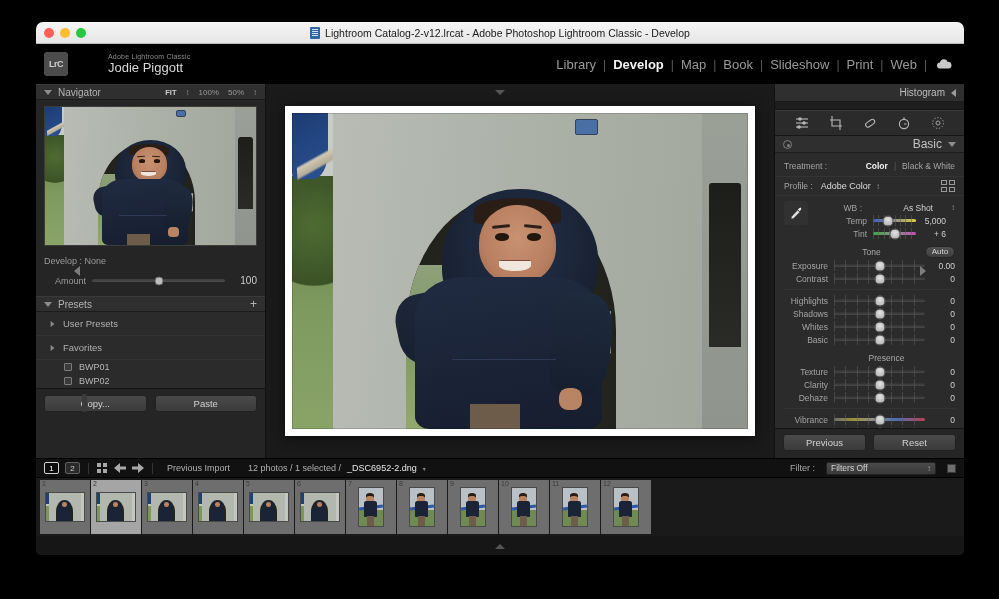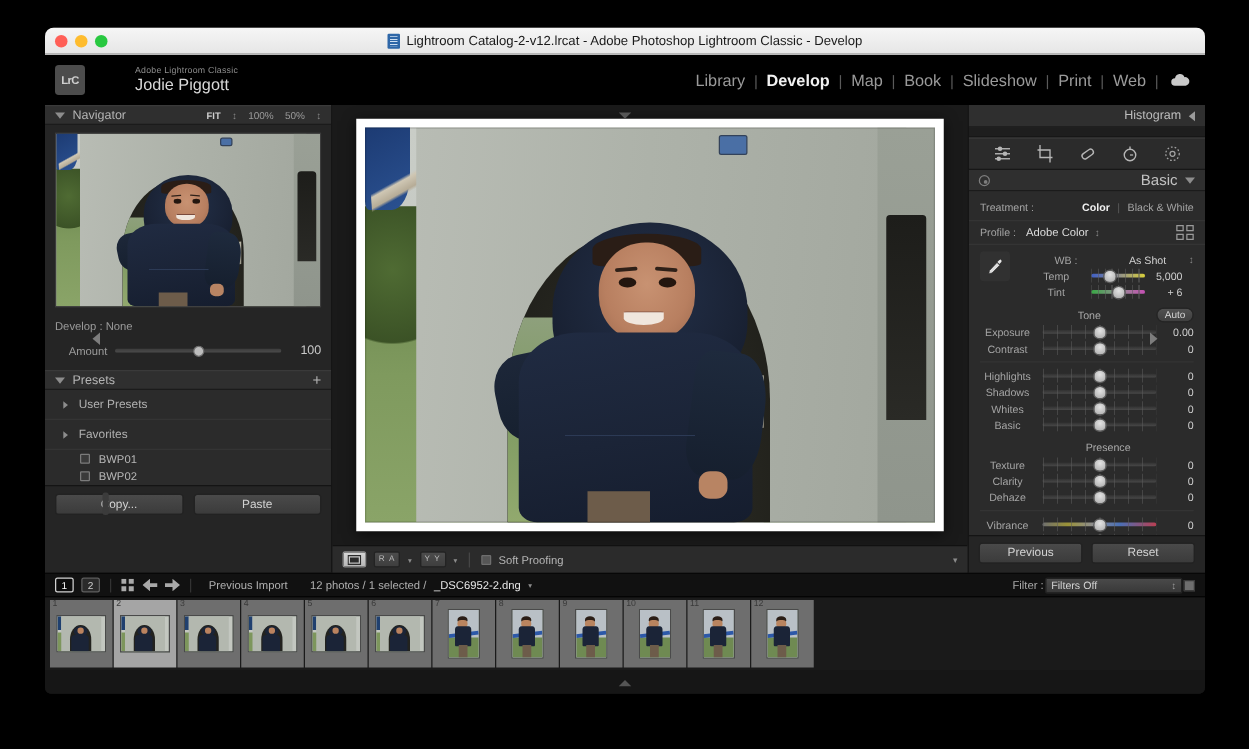--- a/index.html
+++ b/index.html
@@ -292,21 +292,21 @@
     background: #313131; border-radius: 3px;
     display: flex; align-items: center; justify-content: center;
   }
   #wb-sliders { flex: 1; }
   .wb-top { display: flex; align-items: center; font-size: 8.5px; color: #a4a4a4; height: 13px; }
   .wb-top .lab { width: 48px; text-align: right; }
   .wb-top .val { flex: 1; text-align: right; color: #d2d2d2; padding-right: 18px; }
   .wb-top .stp { color: #8a8a8a; font-size: 8px; }
 
   .slider-row { display: flex; align-items: center; height: 13px; padding: 0 9px; }
-  .sl-label { width: 50px; text-align: center; font-size: 8.5px; color: #a4a4a4; padding-right: 6px; flex: none; }
+  .sl-label { width: 50px; text-align: right; font-size: 8.5px; color: #a4a4a4; padding-right: 6px; flex: none; }
   .sl-bar { flex: 1; position: relative; height: 11px; display: flex; align-items: center; }
   .sl-line {
     width: 100%; height: 3px; border-radius: 2px;
     background: linear-gradient(#313131,#484848);
     position: relative;
   }
   .sl-line.temp { background: linear-gradient(to right, #3f5fc4, #8e8e8e 50%, #d8cf3a); }
   .sl-line.tint { background: linear-gradient(to right, #39a845, #8e8e8e 50%, #c64fb4); }
   .sl-line.vibrance  { background: linear-gradient(to right,#6f6f6f,#9a9237 22%,#8e8e8e 44%,#4a6fb5 68%,#b93f52); }
   .sl-ticks {
@@ -359,21 +359,21 @@
     font-size: 8px;
     display: flex; align-items: center; justify-content: center;
     cursor: pointer;
   }
   .fs-num.active { background: #0c0c0c; border-color: #d2d2d2; color: #fff; }
   .fs-sep { width: 1px; height: 11px; background: #333; margin: 0 2px; }
   .fs-ic { cursor: pointer; display: flex; align-items: center; }
   #fs-source { margin-left: 6px; color: #b0b0b0; }
   #fs-count  { margin-left: 12px; color: #b0b0b0; }
   #fs-file   { color: #e6e6e6; }
-  #fs-right { margin-left: auto; display: flex; align-items: center; gap: 1px; }
+  #fs-right { margin-left: auto; display: flex; align-items: center; gap: 11px; }
   #filter-select {
     width: 110px; height: 13px;
     background: linear-gradient(#4a4a4a,#383838);
     border: 1px solid #222; border-radius: 2px;
     display: flex; align-items: center;
     padding: 0 4px; font-size: 8.5px; color: #d3d3d3;
     cursor: pointer;
   }
   #fs-stepper { margin-left: auto; color: #9e9e9e; font-size: 8px; }
   #filter-swatch { width: 9px; height: 9px; background: #6e6e6e; border: 1px solid #3a3a3a; }
@@ -726,40 +726,20 @@
                   <div class="arm-r"></div>
                 <div class="pocket"></div>
                   <div class="hand"></div>
                   <div class="leg"></div>
               </div>
               <div class="photo-border"></div>
             </div>
           </div>
         </div>
 
-        <div id="toolbar">
-          <div class="tb-btn on">
-            <svg width="11" height="8" viewBox="0 0 11 8">
-                <rect x="0.5" y="0.5" width="10" height="7" fill="none" stroke="#2b2b2b"></rect>
-                <rect x="2" y="2" width="7" height="4" fill="#2b2b2b"></rect>
-              </svg>
-          </div>
-          <div class="tb-btn">
-            <span style="font-size:6.5px;letter-spacing:1px;">R A</span>
-          </div>
-          <span class="tb-caret">▾</span>
-          <div class="tb-btn">
-            <span style="font-size:6.5px;letter-spacing:1px;">Y Y</span>
-          </div>
-          <span class="tb-caret">▾</span>
-          <span class="tb-div"></span>
-          <span id="sp-check"></span>
-          <span id="sp-label">Soft Proofing</span>
-          <span id="tb-right-caret">▾</span>
-        </div>
       </div>
 
       <div id="right-panel">
         <div id="histogram-header">
           <span>Histogram</span>
           <span class="tri-left"></span>
         </div>
         <div id="histogram-body"></div>
 
         <div id="tool-strip">

